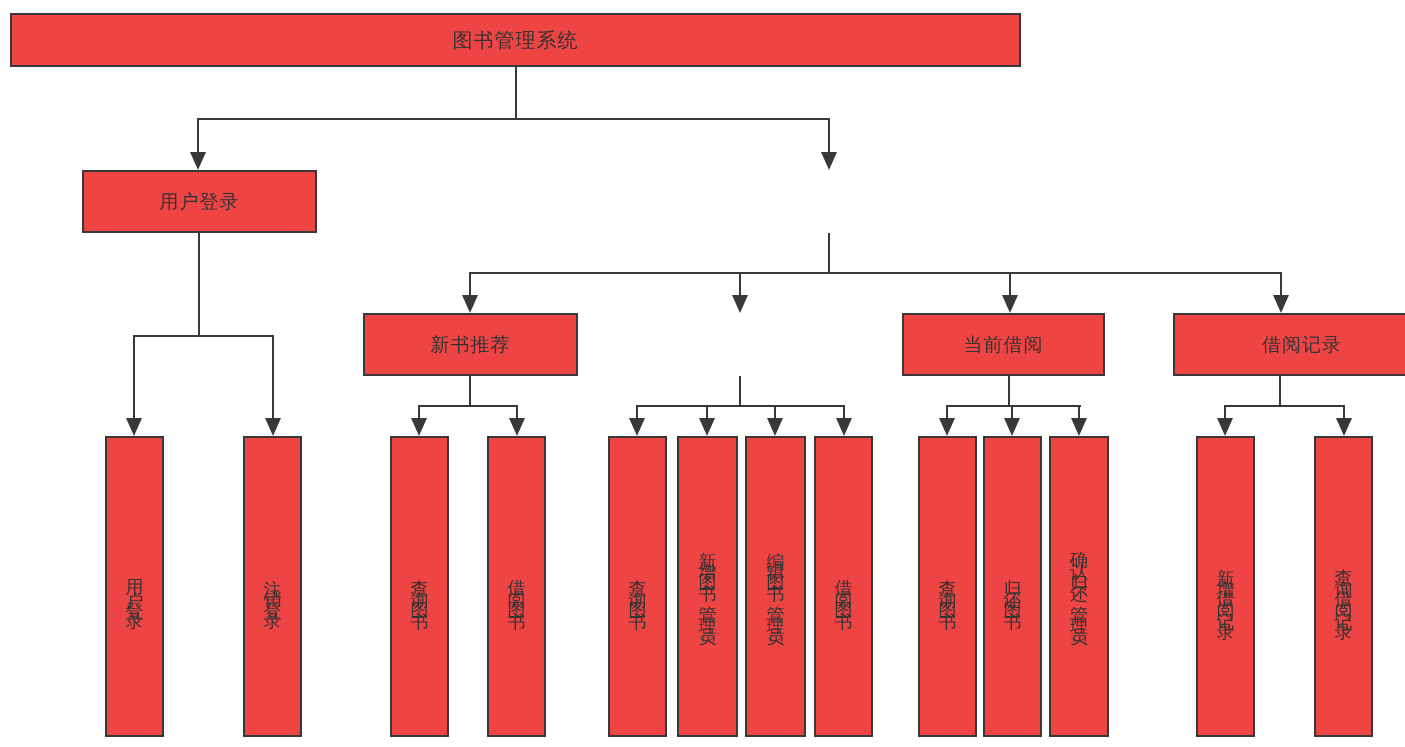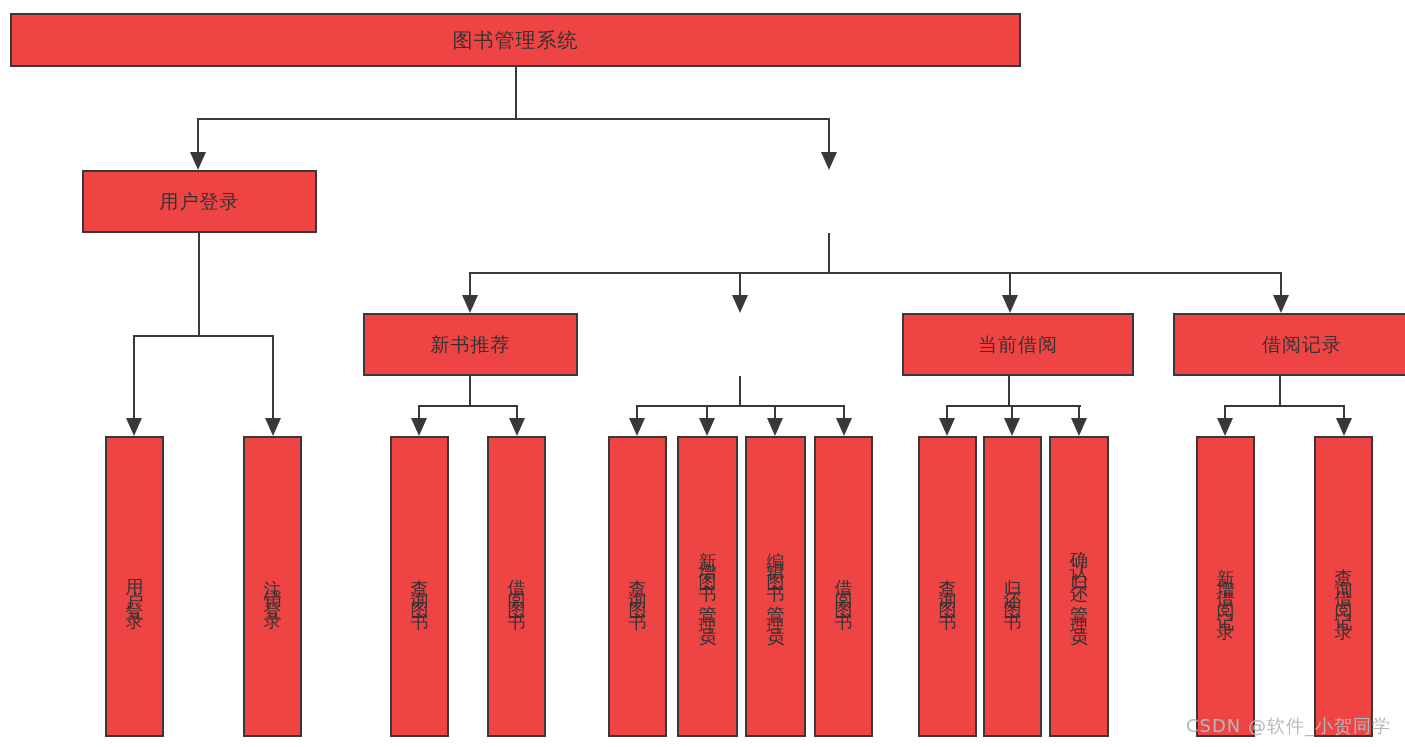--- a/index.html
+++ b/index.html
@@ -80,21 +80,21 @@
   <div class="ln" style="left:739px;top:272px;width:2px;height:25px;"></div>
   <div class="ah" style="left:732px;top:295px;"></div>
   <div class="ln" style="left:1009px;top:272px;width:2px;height:25px;"></div>
   <div class="ah" style="left:1002px;top:295px;"></div>
   <div class="ln" style="left:1280px;top:272px;width:2px;height:25px;"></div>
   <div class="ah" style="left:1273px;top:295px;"></div>
 
   <div class="nb hb" style="left:363px;top:313px;width:215px;height:63px;">
     <span>新书推荐</span>
   </div>
-  <div class="nb hb" style="left:902px;top:313px;width:232px;height:63px;">
+  <div class="nb hb" style="left:902px;top:313px;width:203px;height:63px;">
     <span>当前借阅</span>
   </div>
   <div class="nb hb" style="left:1173px;top:313px;width:258px;height:63px;">
     <span>借阅记录</span>
   </div>
 
   <div class="ln" style="left:469px;top:376px;width:2px;height:29px;"></div>
   <div class="ln" style="left:418px;top:405px;width:100px;height:2px;"></div>
   <div class="ln" style="left:418px;top:405px;width:2px;height:15px;"></div>
   <div class="ah" style="left:411px;top:418px;"></div>
@@ -165,15 +165,14 @@
     <span>确认归还（管理员）</span>
   </div>
 
   <div class="nb vb" style="left:1196px;top:436px;width:59px;height:301px;">
     <span>新增借阅记录</span>
   </div>
   <div class="nb vb" style="left:1314px;top:436px;width:59px;height:301px;">
     <span>查询借阅记录</span>
   </div>
 
-  <div class="wm">CSDN @软件_小贺同学</div>
 
 </div>
 
 </body></html>

